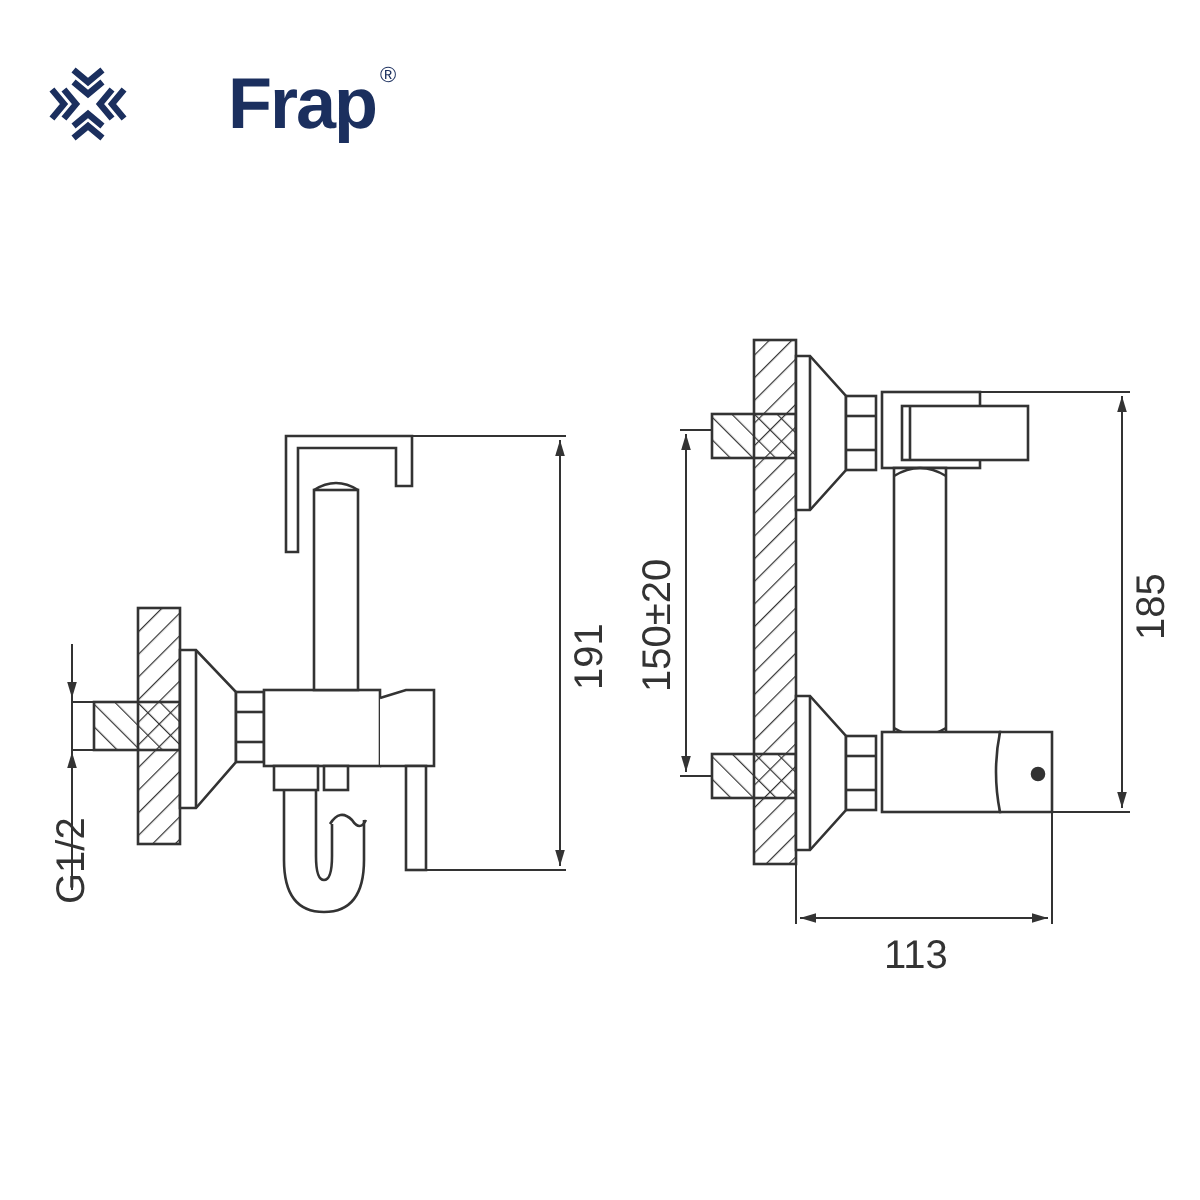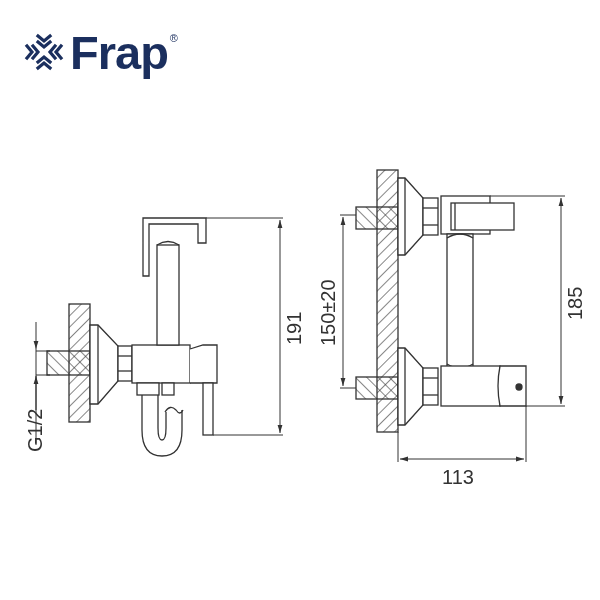--- a/index.html
+++ b/index.html
@@ -1,19 +1,19 @@
 <!DOCTYPE html>
 <html><head>
 <meta charset="utf-8">
 <style>
   html,body{margin:0;padding:0;background:#ffffff;}
   body{width:600px;height:600px;position:relative;overflow:hidden;font-family:"Liberation Sans",sans-serif;}
   .logo{position:absolute;left:24px;top:27px;height:50px;display:flex;align-items:center;}
   .logo-mark{width:40px;height:40px;margin-right:6px;}
-  .logo-text{font-family:"Liberation Sans",sans-serif;font-weight:bold;font-size:47px;color:#1b2f5e;letter-spacing:-1px;line-height:1;}
+  .logo-text{font-family:"Liberation Sans",sans-serif;font-weight:bold;font-size:36px;color:#1b2f5e;letter-spacing:-1px;line-height:1;margin-left:44px;}
   .logo-reg{font-size:11px;color:#1b2f5e;position:relative;top:-14px;margin-left:2px;}
   svg.drawing{position:absolute;left:0;top:0;}
   .dim{font-family:"Liberation Sans",sans-serif;font-size:20px;fill:#333;}
 </style>
 </head>
 <body>
 
 <div class="logo">
   <svg class="logo-mark" viewBox="0 0 40 40">
     <g stroke="#1b2f5e" stroke-width="3.2" fill="none" stroke-linecap="square">

